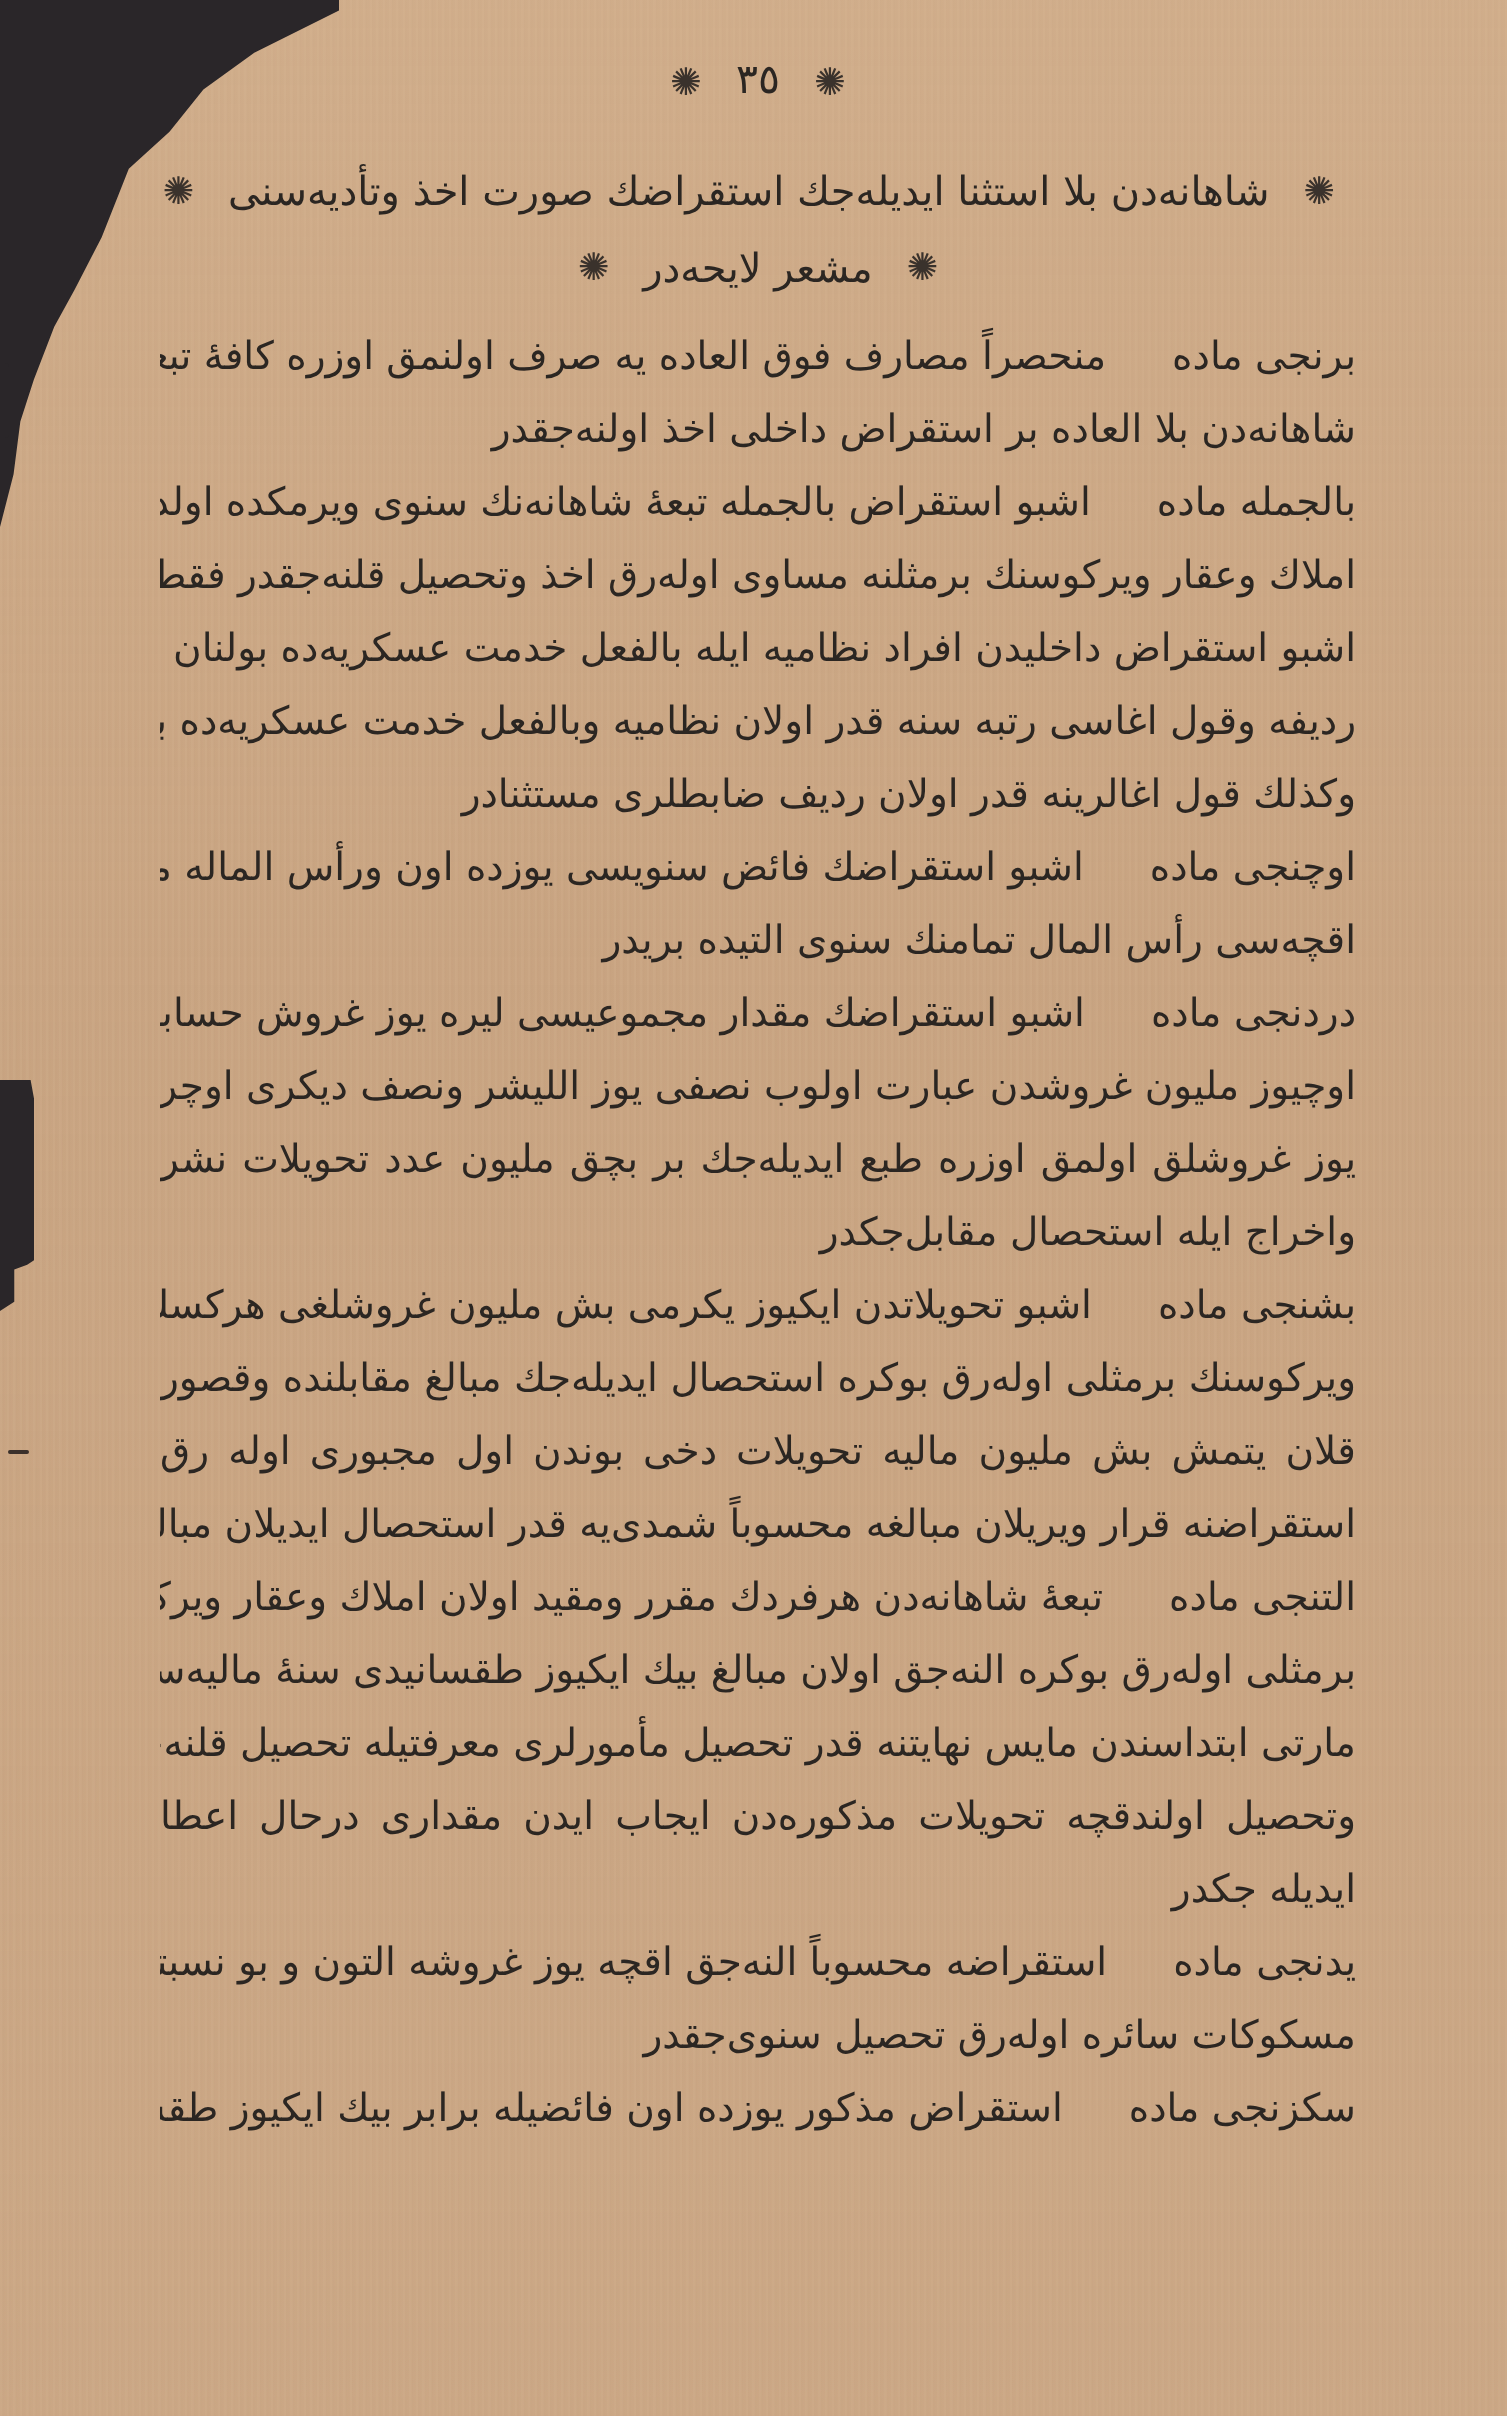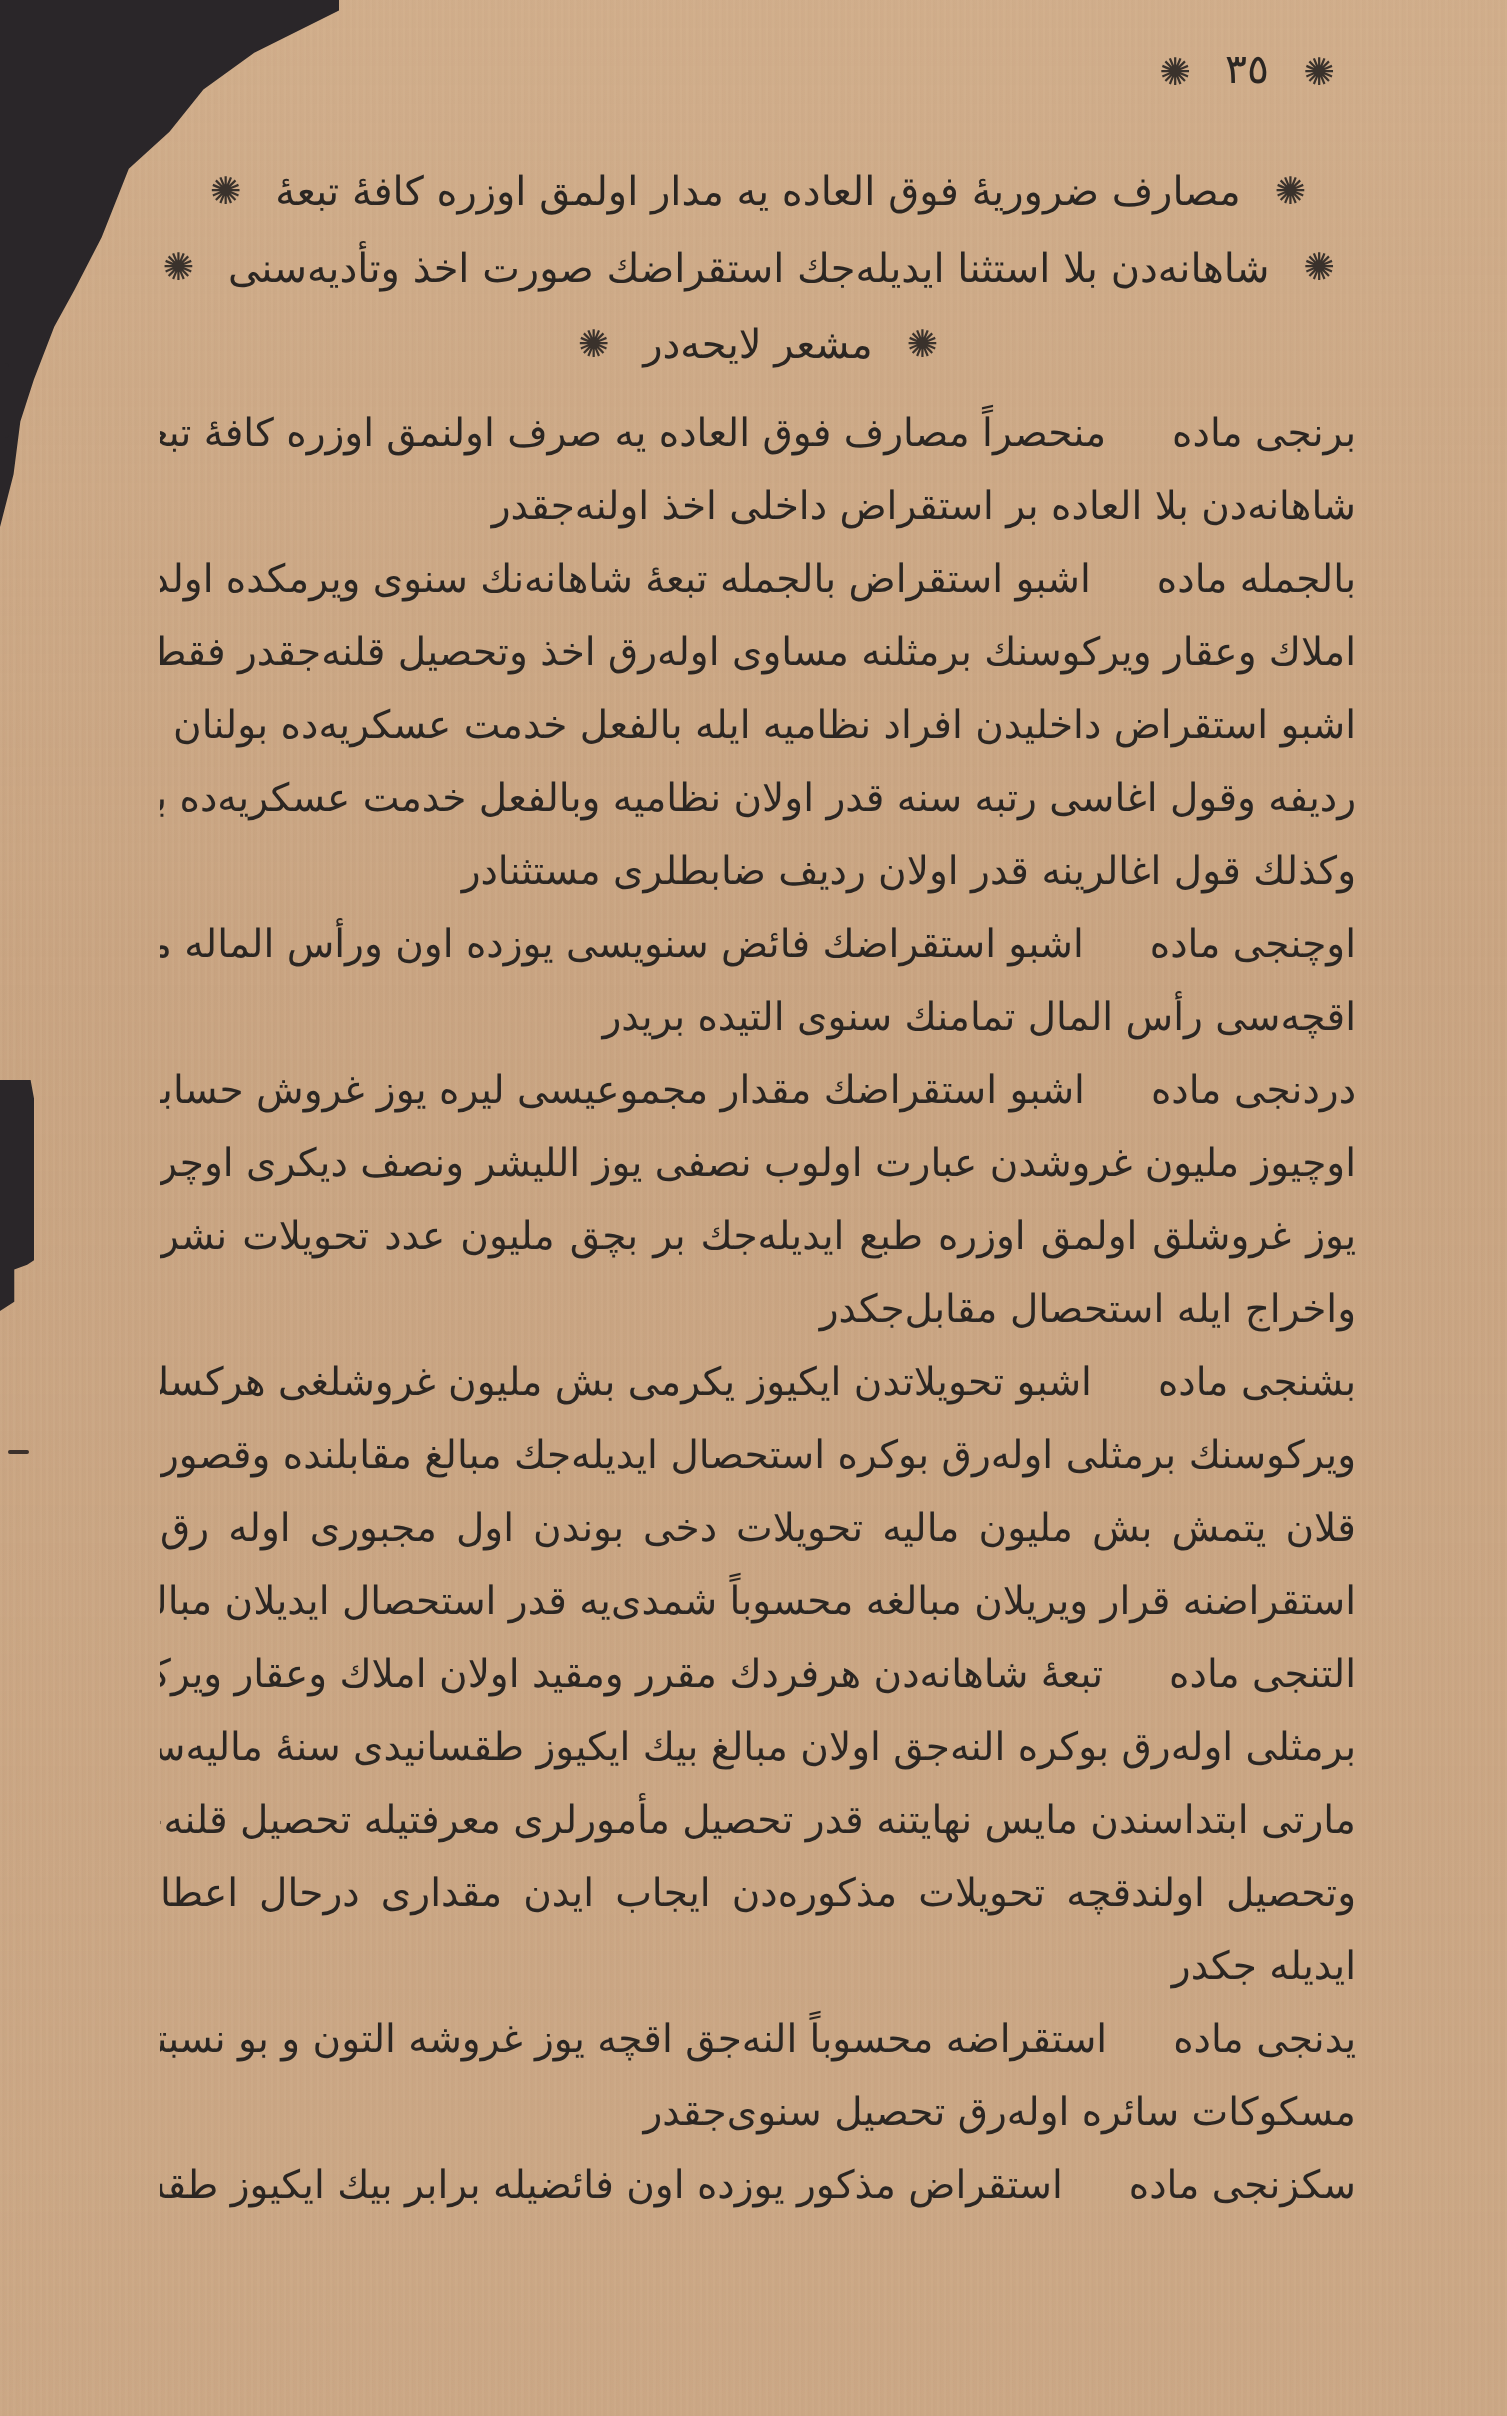--- a/index.html
+++ b/index.html
@@ -40,23 +40,23 @@
     }
 
     .page {
       position: absolute;
       left: 160px; top: 38px;
       width: 1196px;
       direction: rtl;
       text-align: justify;
     }
     .pagenum {
-      text-align: right;
+      text-align: center;
       font-size: 41px;
-      line-height: 63px;
+      line-height: 83px;
       height: 85px;
       margin-bottom: 28px;
     }
     .orn {
       display: inline-block;
       font-size: 38px;
       color: #3a322c;
       vertical-align: middle;
       margin: 0 21px;
     }
@@ -95,25 +95,20 @@
 
 <div class="page">
 
   <div class="pagenum">
     <span class="orn">✺</span>
     <span>٣٥</span>
     <span class="orn">✺</span>
   </div>
 
   <div>
-    <div class="title-line">
-      <span class="orn">✺</span>
-      <span class="txt">مصارف ضروریهٔ فوق العاده یه مدار اولمق اوزره کافهٔ تبعهٔ</span>
-      <span class="orn">✺</span>
-    </div>
     <div class="title-line">
       <span class="orn">✺</span>
       <span class="txt">شاهانه‌دن بلا استثنا ایدیله‌جك استقراضك صورت اخذ وتأدیه‌سنی</span>
       <span class="orn">✺</span>
     </div>
     <div class="title-line">
       <span class="orn">✺</span>
       <span class="txt">مشعر لایحه‌در</span>
       <span class="orn">✺</span>
     </div>

